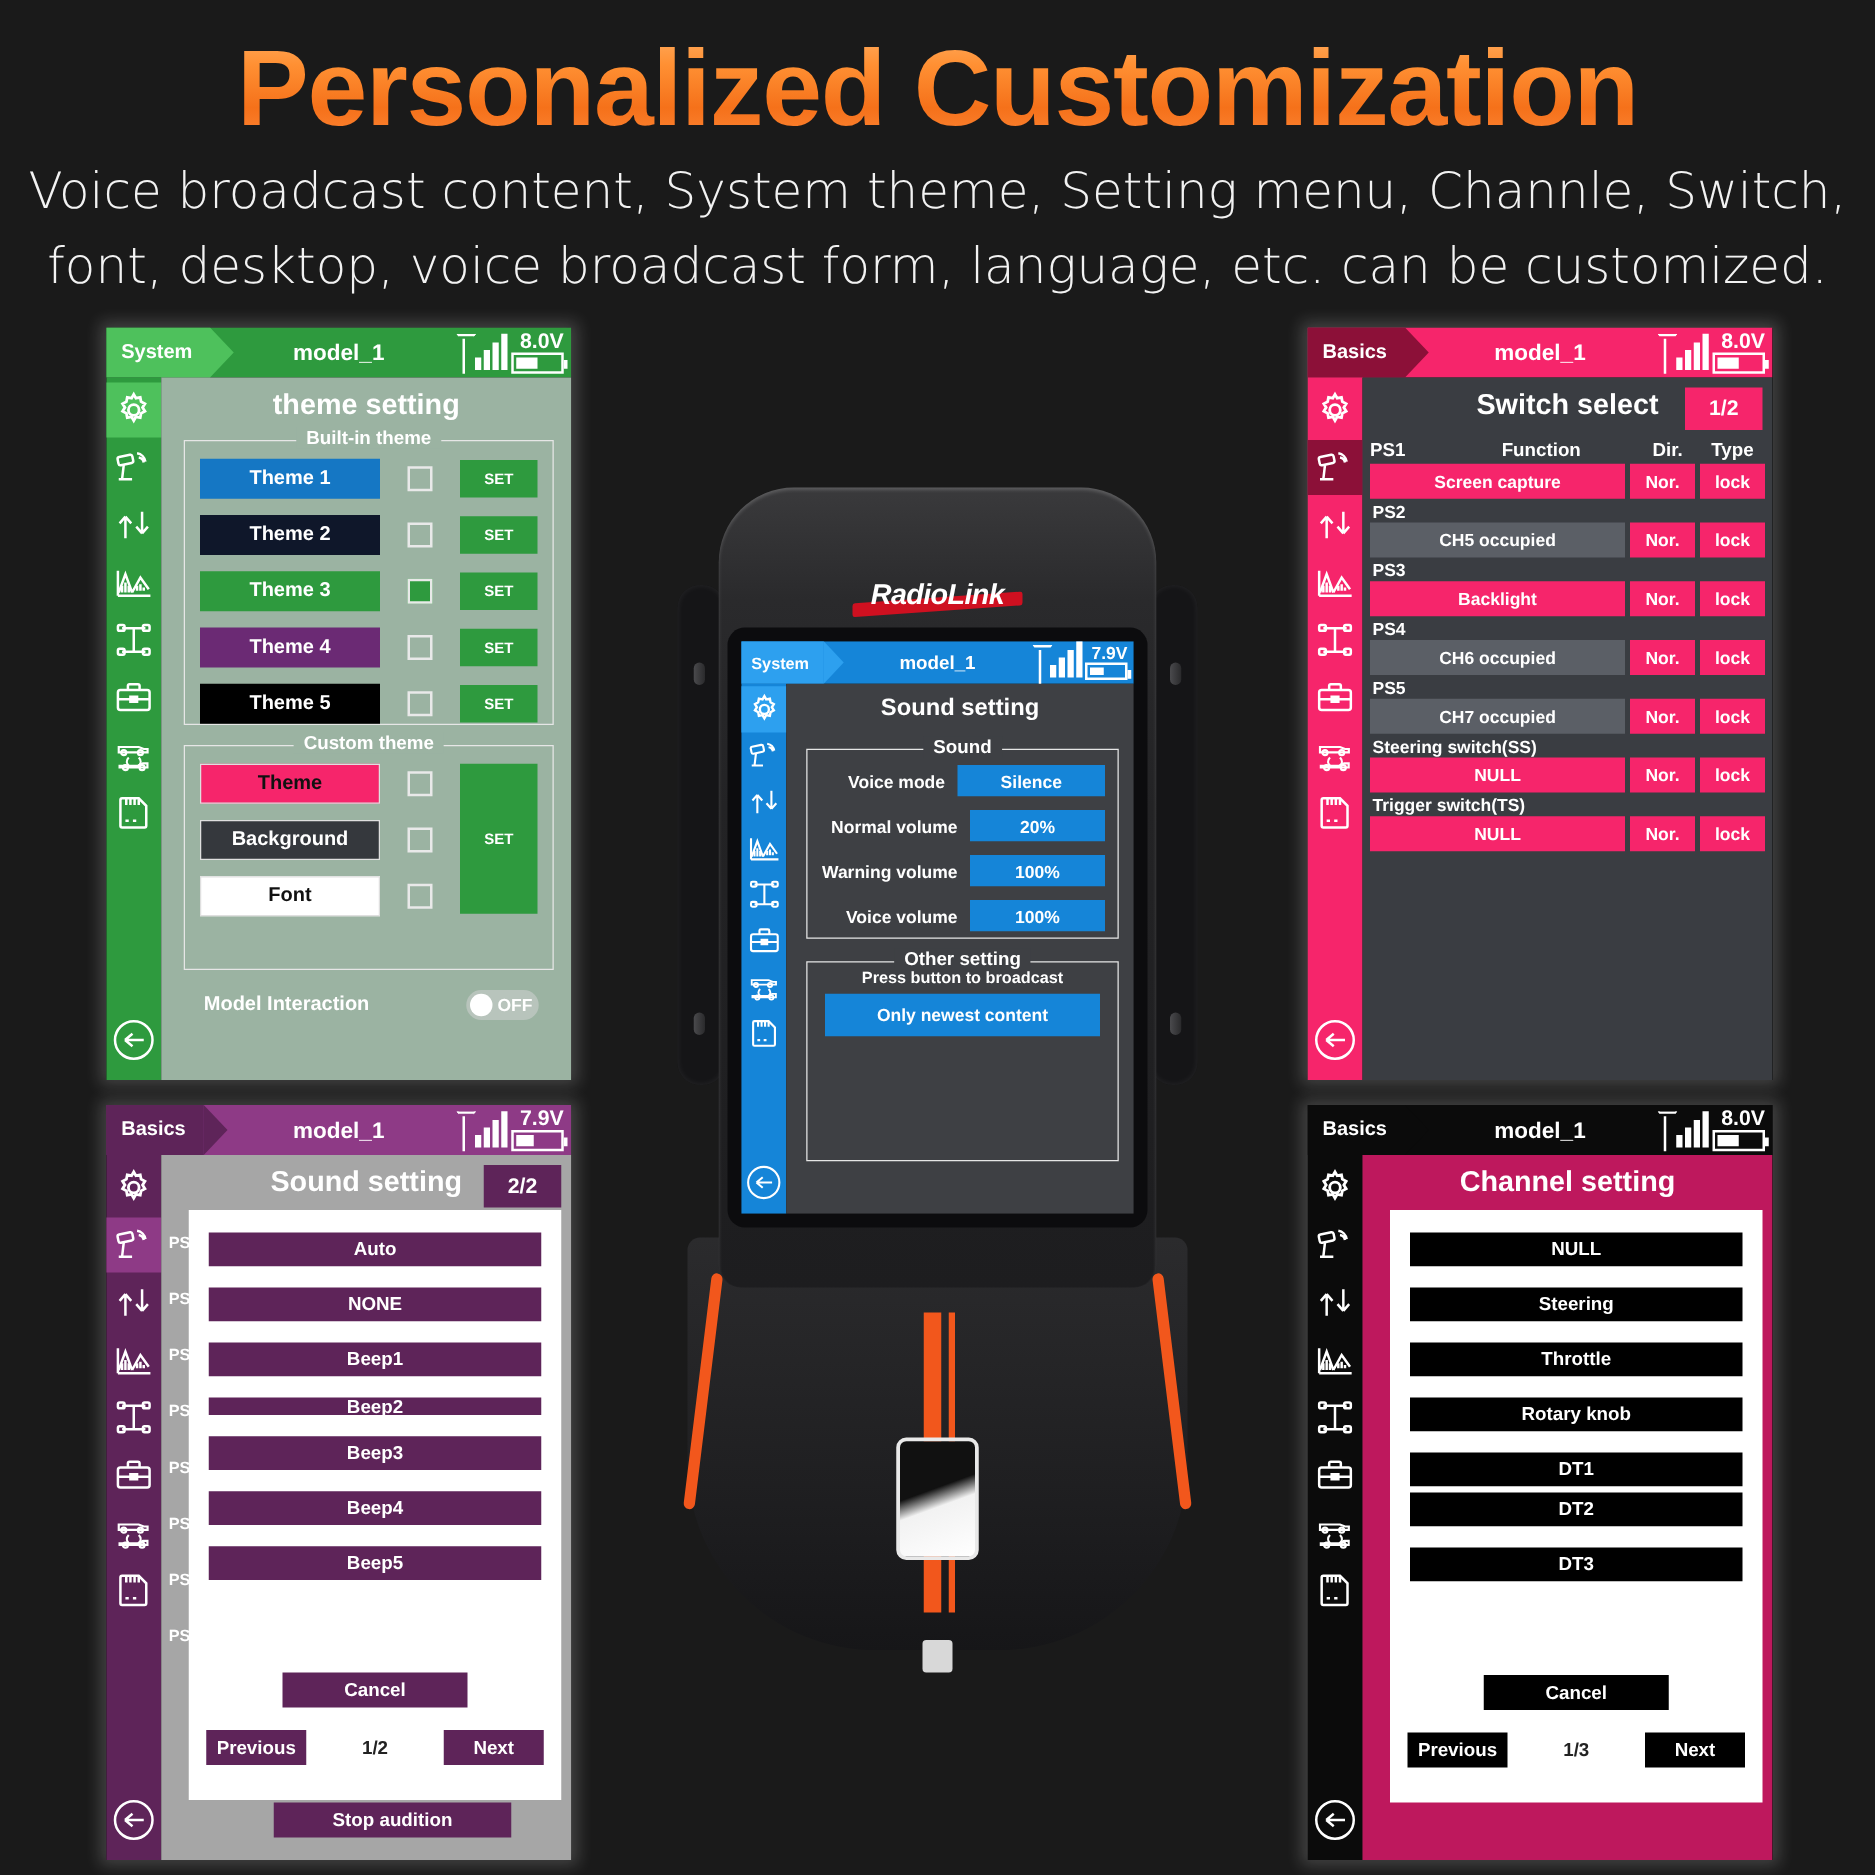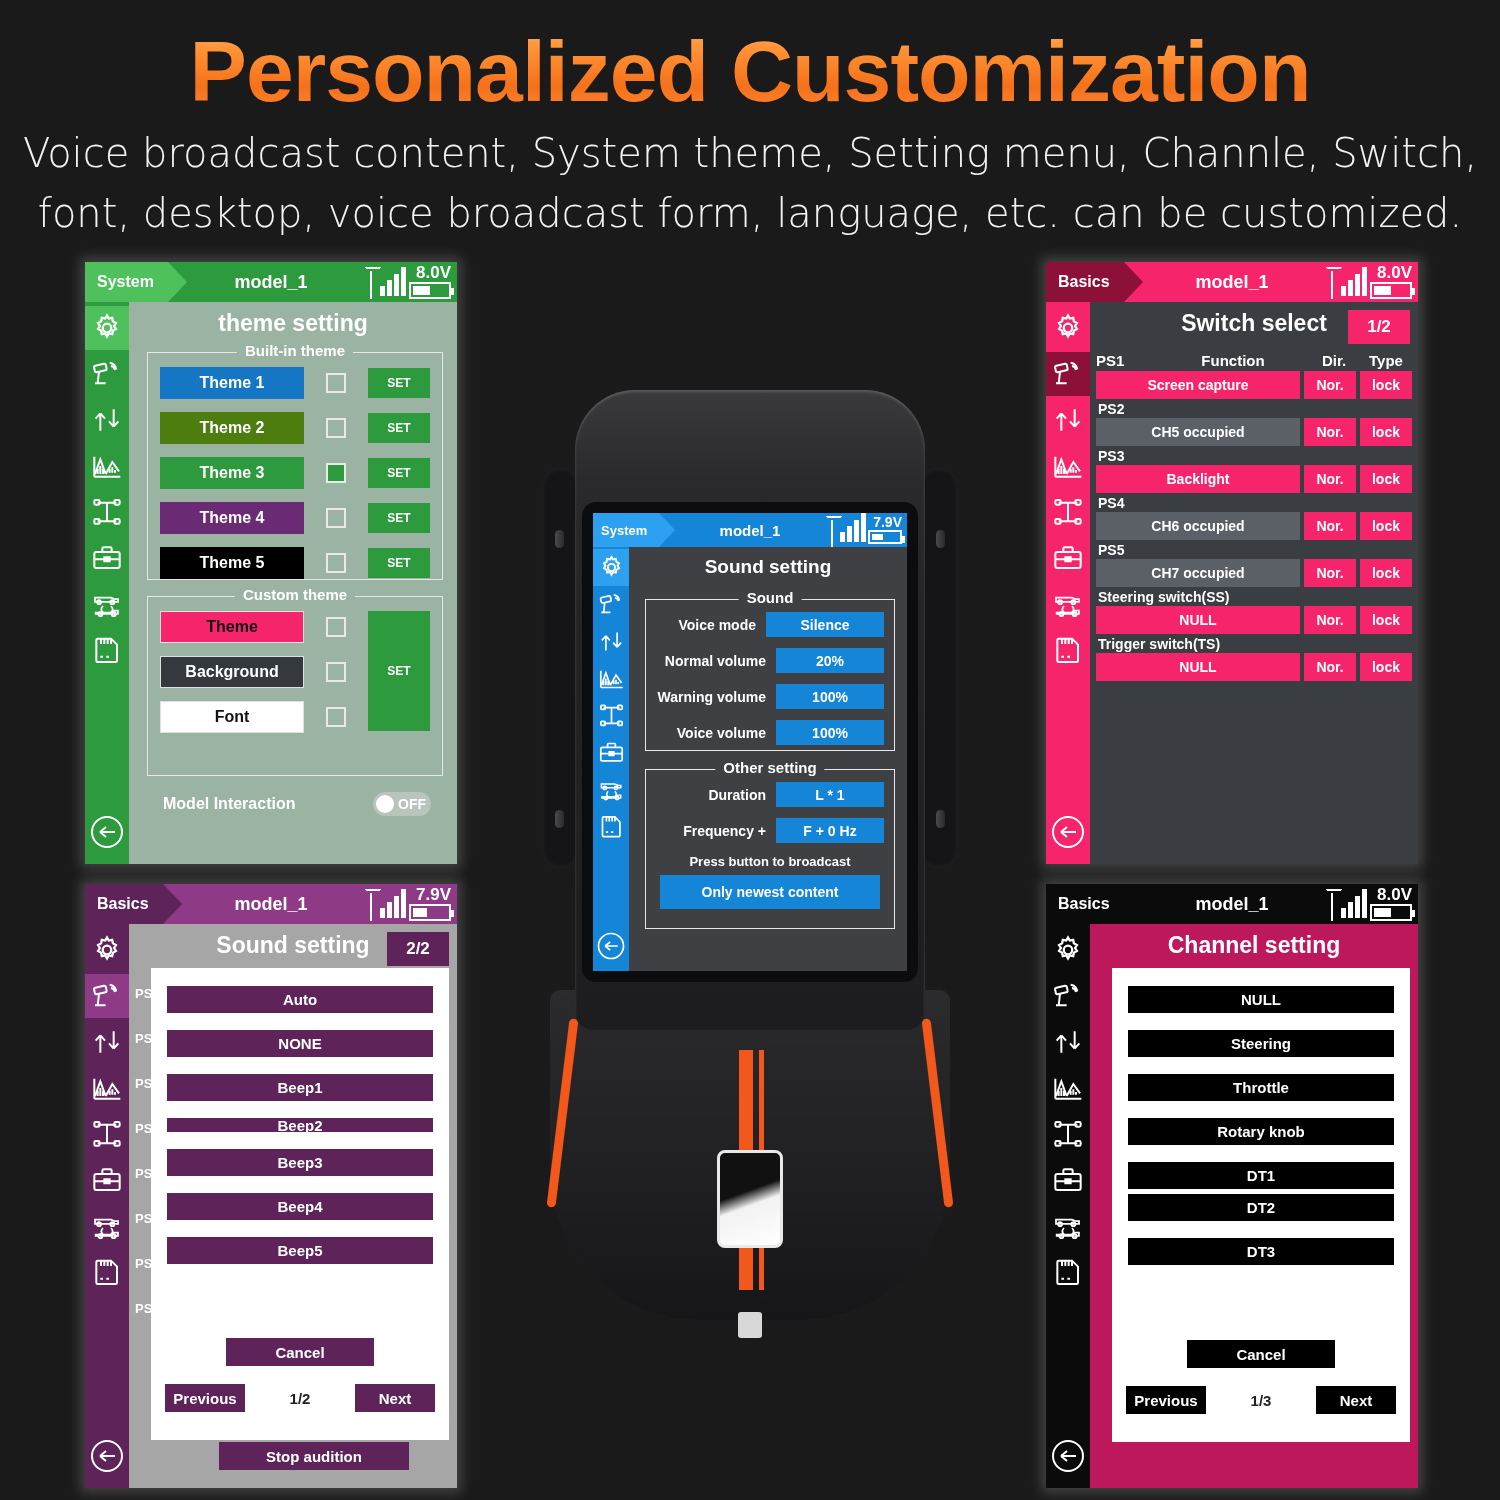--- a/index.html
+++ b/index.html
@@ -287,21 +287,21 @@
 
       <div class="grp" style="left:18px; top:50px; right:14px; height:228px;">
         <div class="grp-lbl" style="background:#9bb3a2; color:#fff;">Built-in theme</div>
         <div id="builtin-rows" style="padding:14px 12px 0 12px;">
             <div class="row" style="justify-content: space-between; margin-bottom: 13px;">
               <div class="tbtn" style="width: 144px; background: rgb(21, 119, 196); color: rgb(255, 255, 255);">Theme 1</div>
               <div class="chk" style="background: transparent;"></div>
               <div class="setbtn" style="width: 62px; height: 30px;">SET</div>
             </div>
             <div class="row" style="justify-content: space-between; margin-bottom: 13px;">
-              <div class="tbtn" style="width: 144px; background: #4d7c0f; color: rgb(255, 255, 255);">Theme 2</div>
+              <div class="tbtn" style="width: 144px; background: #0f172a; color: rgb(255, 255, 255);">Theme 2</div>
               <div class="chk" style="background: transparent;"></div>
               <div class="setbtn" style="width: 62px; height: 30px;">SET</div>
             </div>
             <div class="row" style="justify-content: space-between; margin-bottom: 13px;">
               <div class="tbtn" style="width: 144px; background: rgb(46, 154, 62); color: rgb(255, 255, 255);">Theme 3</div>
               <div class="chk" style="background: rgb(46, 154, 62);"></div>
               <div class="setbtn" style="width: 62px; height: 30px;">SET</div>
             </div>
             <div class="row" style="justify-content: space-between; margin-bottom: 13px;">
               <div class="tbtn" style="width: 144px; background: rgb(107, 42, 116); color: rgb(255, 255, 255);">Theme 4</div>
@@ -737,20 +737,21 @@
   <div class="antenna-nub"></div>
 
   <div class="dev-ear-l"></div>
   <div class="dev-ear-r"></div>
   <div class="dev-screw" style="left:35px; top:140px;"></div>
   <div class="dev-screw" style="right:35px; top:140px;"></div>
   <div class="dev-screw" style="left:35px; top:420px;"></div>
   <div class="dev-screw" style="right:35px; top:420px;"></div>
 
   <div class="dev-top"></div>
+  <div class="logo">RadioLink</div>
 
   <div class="screen-bezel">
     <div class="screen">
       <div class="d-topbar">
         <div class="d-tag">System</div>
         <div class="d-model">model_1</div>
         <div class="d-right">
           <div class="ant" style="height:30px;"></div>
           <div class="bars" style="height:26px; margin-bottom:2px;">
               <i></i>
@@ -855,30 +856,20 @@
                 </div>
                 <div style="display: flex; align-items: center; margin-bottom: 11px;">
                   <div class="d-lbl" style="flex: 1 1 0%; text-align: right; padding-right: 10px;">Voice volume</div>
                   <div class="bbtn" style="width: 108px; height: 25px; margin-right: 0px;">100%</div>
                 </div>
               </div>
           </div>
 
           <div class="grp" style="left:16px; right:12px; top:222px; height:160px;">
             <div class="grp-lbl" style="background:#3e4044; color:#fff;">Other setting</div>
-            <div id="dev-other-rows" style="padding:12px 10px 0 8px;">
-                <div style="display: flex; align-items: center; margin-bottom: 11px;">
-                  <div class="d-lbl" style="flex: 1 1 0%; text-align: right; padding-right: 10px;">Duration</div>
-                  <div class="bbtn" style="width: 108px; height: 25px; margin-right: 0px;">L * 1</div>
-                </div>
-                <div style="display: flex; align-items: center; margin-bottom: 11px;">
-                  <div class="d-lbl" style="flex: 1 1 0%; text-align: right; padding-right: 10px;">Frequency +</div>
-                  <div class="bbtn" style="width: 108px; height: 25px; margin-right: 0px;">F + 0 Hz</div>
-                </div>
-              </div>
             <div style="text-align:center; color:#fff; font-size:13px; font-weight:bold; margin-top:4px;">Press button to broadcast</div>
             <div class="bbtn" style="margin:6px 14px 0 14px; height:34px;">Only newest content</div>
           </div>
         </div>
       </div>
     </div>
   </div>
 </div>
 
 </body></html>

